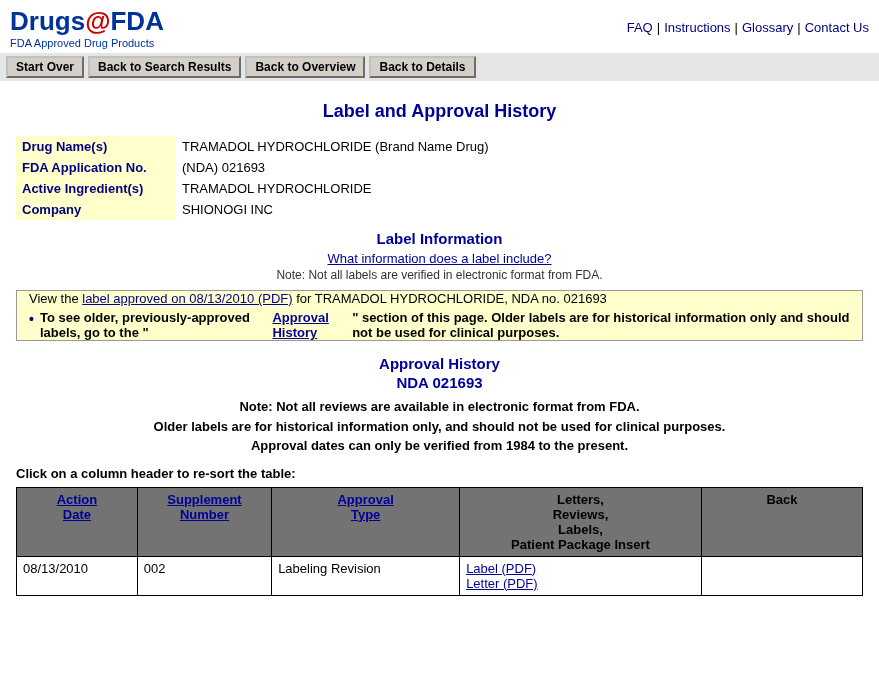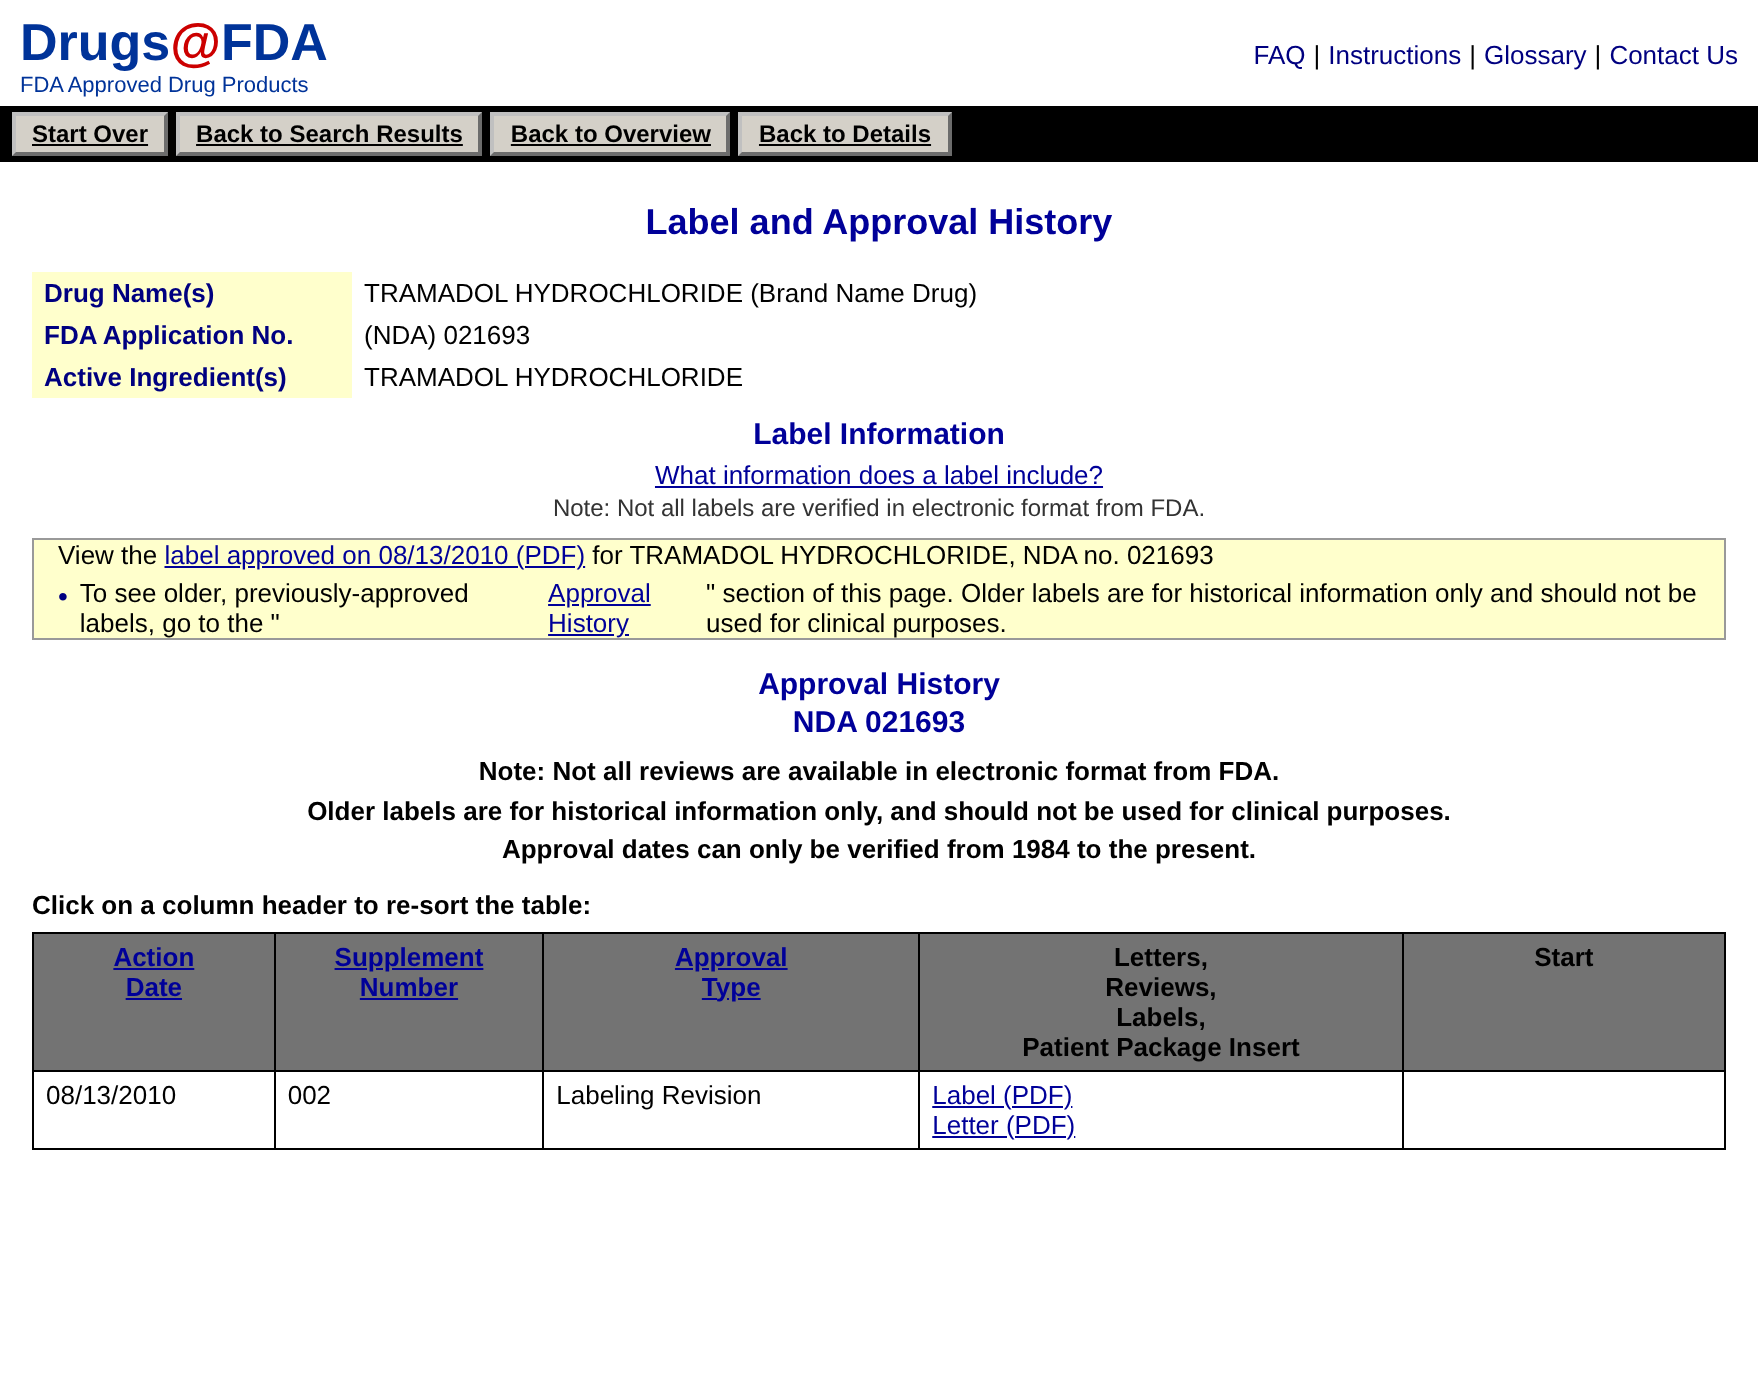--- a/index.html
+++ b/index.html
@@ -6,21 +6,21 @@
     body { font-family: Arial, sans-serif; font-size: 13px; background: #fff; color: #000; }
 
     
     #header { display: flex; align-items: center; justify-content: space-between; padding: 6px 10px 4px 10px; }
     #logo-area { display: flex; flex-direction: column; }
     #nav-links { display: flex; align-items: center; gap: 4px; font-size: 13px; }
     #nav-links a { color: #000080; text-decoration: none; font-size: 13px; }
     #nav-links .sep { color: #000; }
 
     
-    #nav-bar { background: #000000; padding: 3px 6px; display: flex; gap: 4px; text-decoration: underline; }
+    #nav-bar { background: #e5e5e5; padding: 3px 6px; display: flex; gap: 4px; }
     #nav-bar button {
       background: #d4d0c8;
       border: 2px outset #c0c0c0;
       font-size: 12px;
       font-weight: bold;
       color: #000;
       padding: 2px 8px;
       cursor: pointer;
       white-space: nowrap;
     }
@@ -46,21 +46,21 @@
 
     
     .info-link { text-align: center; margin-bottom: 2px; }
     .info-link a { color: #000099; text-decoration: underline; font-size: 13px; }
     .note-text { text-align: center; font-size: 12px; color: #333; margin-bottom: 8px; }
 
     
     .info-box { border: 1px solid #999; background: #FFFFCC; padding: 0 12px; margin-bottom: 14px; }
     .info-box p { font-size: 13px; margin-bottom: 4px; }
     .info-box a { color: #000099; text-decoration: underline; }
-    .info-box .bullet-item { display: flex; align-items: flex-start; gap: 6px; font-size: 13px; font-weight: normal; }
+    .info-box .bullet-item { display: flex; align-items: flex-start; gap: 6px; font-size: 13px; font-weight: bold; }
     .info-box .bullet-item::before { content: "•"; color: #000080; font-size: 14px; margin-top: 1px; }
 
     
     .approval-title { text-align: center; font-size: 15px; font-weight: bold; color: #000099; margin: 8px 0 2px 0; }
     .approval-subtitle { text-align: center; font-size: 15px; font-weight: bold; color: #000099; margin-bottom: 6px; }
     .approval-notes { text-align: center; font-size: 13px; font-weight: bold; margin-bottom: 10px; line-height: 1.5; }
 
     .sort-note { font-size: 13px; font-weight: bold; margin-bottom: 6px; }
 
     
@@ -122,20 +122,24 @@
       <td class="value-cell">TRAMADOL HYDROCHLORIDE (Brand Name Drug)</td>
     </tr>
     <tr>
       <td class="label-cell">FDA Application No.</td>
       <td class="value-cell">(NDA) 021693</td>
     </tr>
     <tr>
       <td class="label-cell">Active Ingredient(s)</td>
       <td class="value-cell">TRAMADOL HYDROCHLORIDE</td>
     </tr>
+    <tr>
+      <td class="label-cell">Company</td>
+      <td class="value-cell">SHIONOGI INC</td>
+    </tr>
   </tbody>
     </table>
 
 
   <div class="section-title">Label Information</div>
 
   <div class="info-link">
     <a href="#">What information does a label include?</a>
   </div>
   <div class="note-text">Note: Not all labels are verified in electronic format from FDA.</div>
@@ -170,21 +174,21 @@
           <th class="supplement">
             <a href="#">Supplement<br>Number</a>
           </th>
           <th class="approval-type">
             <a href="#">Approval<br>Type</a>
           </th>
           <th class="letters">
             <span>Letters,<br>Reviews,<br>Labels,<br>Patient Package Insert</span>
           </th>
           <th class="note-col">
-            <span>Start</span>
+            <span>Back</span>
           </th>
         </tr>
       </thead>
       <tbody>
         <tr>
           <td class="action-date">08/13/2010</td>
           <td class="supplement">002</td>
           <td class="approval-type">Labeling Revision</td>
           <td class="letters">
             <a href="#">Label (PDF)</a><br>

